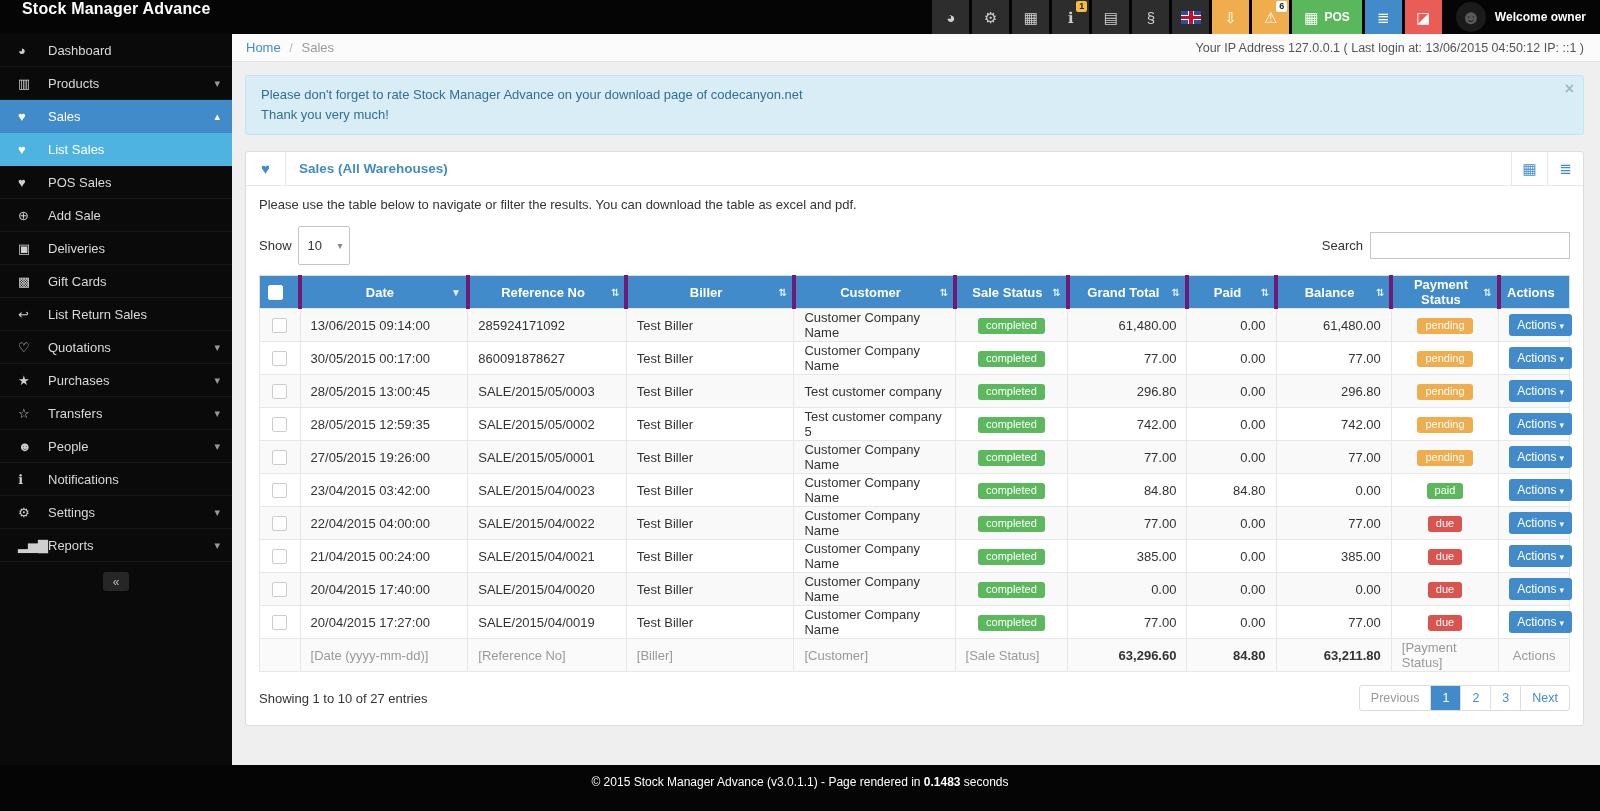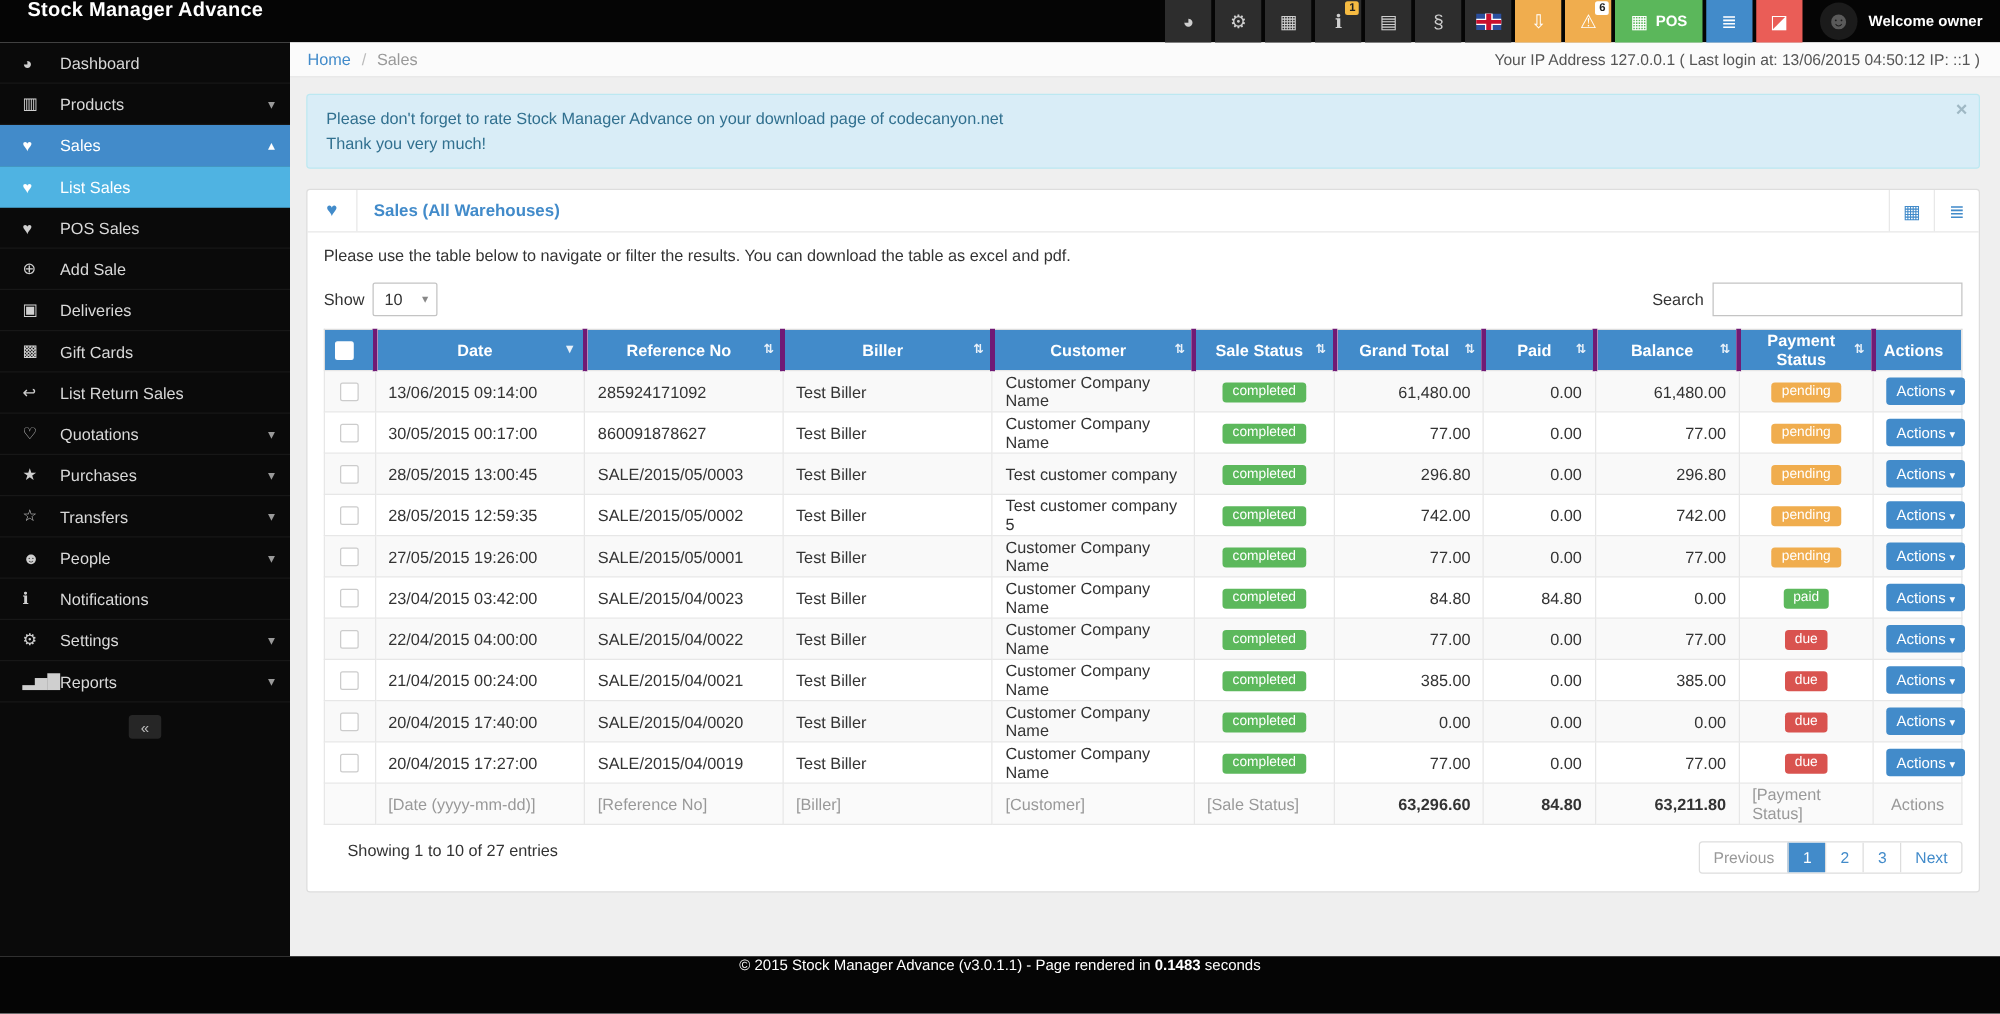--- a/index.html
+++ b/index.html
@@ -58,21 +58,21 @@
   
   .panel { background:#fff; border:1px solid #ddd; border-radius:3px; }
   .panel-head { display:flex; align-items:stretch; height:34px; border-bottom:1px solid #e8e8e8; }
   .panel-heart { width:40px; display:flex; align-items:center; justify-content:center; color:#428bca; font-size:15px; border-right:1px solid #e8e8e8; }
   .panel-title { flex:1 1 auto; display:flex; align-items:center; padding-left:13px; color:#428bca; font-weight:bold; font-size:13.5px; }
   .panel-tools { display:flex; }
   .panel-tools .tool { width:36px; display:flex; align-items:center; justify-content:center; color:#428bca; font-size:15px; border-left:1px solid #e8e8e8; cursor:pointer; }
   .panel-intro { padding:11px 13px 2px; color:#333; }
   .controls { display:flex; align-items:center; justify-content:space-between; padding:12px 13px 10px; }
   .show-ctl { display:flex; align-items:center; gap:6px; }
-  .select { width:52px; height:27px; border:1px solid #c4c4c4; border-radius:2px; background:#fff; display:flex; align-items:center; justify-content:space-between; padding:0 6px 0 9px; cursor:pointer; }
+  .select { width:52px; height:39px; border:1px solid #c4c4c4; border-radius:2px; background:#fff; display:flex; align-items:center; justify-content:space-between; padding:0 6px 0 9px; cursor:pointer; }
   .select .caret { color:#888; font-size:10px; }
   .search-ctl { display:flex; align-items:center; gap:7px; }
   .search-ctl input { width:200px; height:27px; border:1px solid #c4c4c4; border-radius:0; padding:0 7px; font-size:13px; outline:none; }
 
   
   .sales-table-wrap { padding:0 13px; }
   table.sales { width:100%; border-collapse:collapse; border:1px solid #ddd; table-layout:fixed; }
   table.sales th { background:#428bca; color:#fff; font-weight:bold; height:33px; position:relative; font-size:13px; border-left:4px solid #701a75; text-align:center; padding:0 14px 0 6px; }
   table.sales th:first-child { border-left:none; }
   .th-sort { position:absolute; right:5px; top:50%; transform:translateY(-50%); font-size:10px; color:#e9f1f9; cursor:pointer; }
@@ -85,29 +85,29 @@
   td.ctr { text-align:center; }
   .cb { display:inline-block; width:15px; height:15px; background:#fff; border:1px solid #ccc; border-radius:2px; vertical-align:middle; cursor:pointer; }
   .cb-head { border-color:#fff; }
   td.cbcell { text-align:center; }
   .badge { display:inline-block; color:#fff; font-size:11px; padding:2px 8px 3px; border-radius:3px; line-height:1; }
   .actions-btn { background:#428bca; color:#fff; border:none; border-radius:3px; font-size:12px; padding:4px 8px; cursor:pointer; white-space:nowrap; }
   .actions-btn .caret { font-size:9px; margin-left:3px; }
   table.sales tfoot td { background:#fafafa; color:#999; border-top:1px solid #ddd; }
   table.sales tfoot td.total { color:#333; font-weight:bold; }
 
-  .table-footer-bar { display:flex; align-items:flex-start; justify-content:space-between; padding:13px 13px 14px;margin-left:19px; }
+  .table-footer-bar { display:flex; align-items:center; justify-content:space-between; padding:13px 13px 14px; }
   .pagination { display:flex; border:1px solid #ddd; border-radius:3px; overflow:hidden; background:#fff; }
   .page-item { padding:5px 11px; font-size:12.5px; color:#428bca; border-left:1px solid #ddd; cursor:pointer; }
   .page-item:first-child { border-left:none; }
   .page-item.muted { color:#999; }
   .page-item.active { background:#428bca; color:#fff; }
 
   
-  .footer { height:46px; background:#050505; color:#fff; text-align:center; font-size:12px; flex:0 0 auto; }
+  .footer { height:46px; background:#050505; color:#fff; text-align:center; font-size:12px; padding-top:10px; flex:0 0 auto; }
 </style>
 </head>
 <body>
 
 <div class="topbar">
   <div class="brand">Stock Manager Advance</div>
   <div class="topbar-right">
     <div id="topbar-buttons">
         <div class="tb-btn tb-dark">
           <span class="tb-glyph">◕</span>

